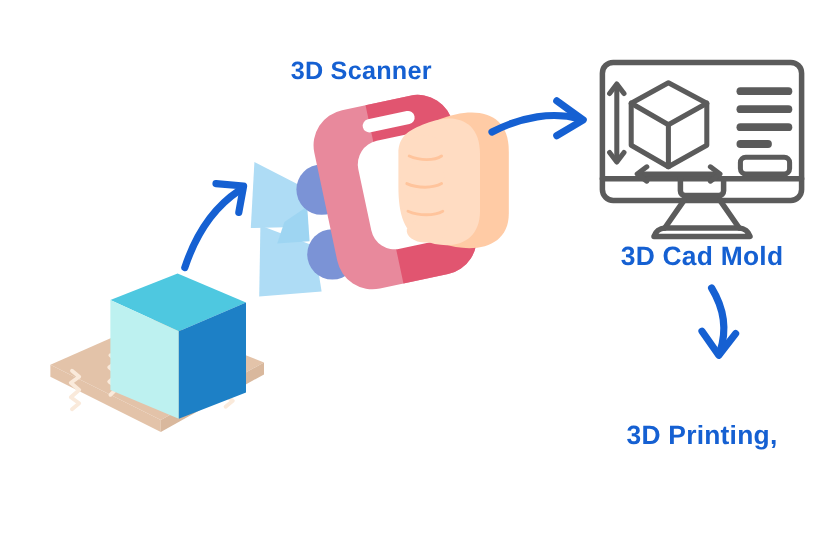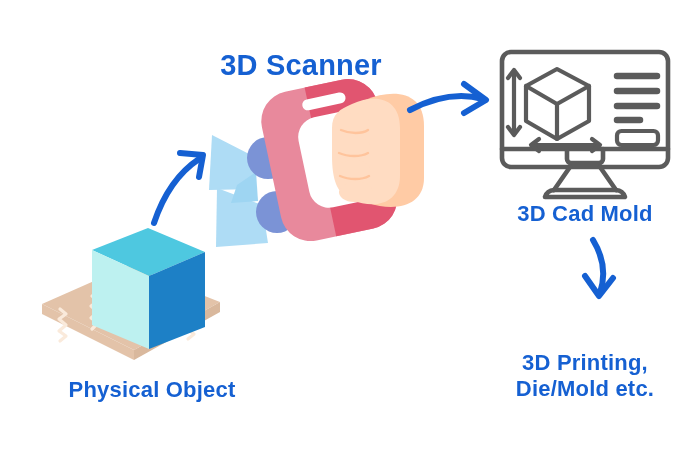--- a/index.html
+++ b/index.html
@@ -31,21 +31,21 @@
     font-family: "Liberation Sans", sans-serif;
     font-weight: bold;
     letter-spacing: 0.2px;
     white-space: nowrap;
     line-height: 1.18;
   }
   #label-scanner {
     left: 0; top: 48px;
     width: 700px;
     text-align: center;
-    font-size: 29px;
+    font-size: 21px;
   }
   #label-scanner .inner { display: inline-block; transform: translateX(-49px); }
   #label-cad {
     left: 430px; top: 201px;
     width: 330px;
     text-align: center;
     font-size: 22px;
   }
   #label-cad .inner { display: inline-block; transform: translateX(-10px); }
   #label-physical {
@@ -194,17 +194,16 @@
       <path d="M593,240 C604,258 606,275 600,293" fill="none" stroke="#1560d2" stroke-width="6" stroke-linecap="round"></path>
       <path d="M585,276 L599,296 L613,278" fill="none" stroke="#1560d2" stroke-width="6" stroke-linecap="round" stroke-linejoin="round"></path>
     </g>
 
   </svg>
 
   <div class="label" id="label-scanner"><span class="inner">3D Scanner</span></div>
 
   <div class="label" id="label-cad"><span class="inner">3D Cad Mold</span></div>
 
-  <div class="label" id="label-physical"><span class="inner">Physical Object</span></div>
-
-  <div class="label" id="label-output"><span class="inner"><span class="line">3D Printing,</span><span class="line">Die/Mold etc.</span></span></div>
+
+  <div class="label" id="label-output"><span class="inner"><span class="line">3D Printing,</span></span></div>
 
 </div>
 
 </body></html>

